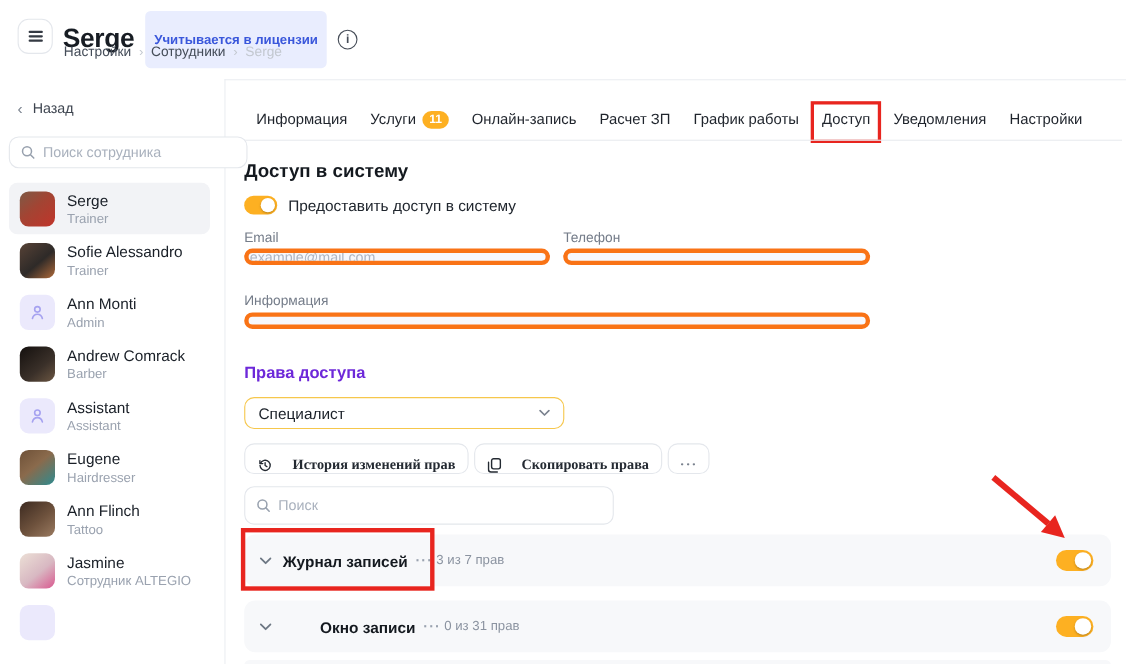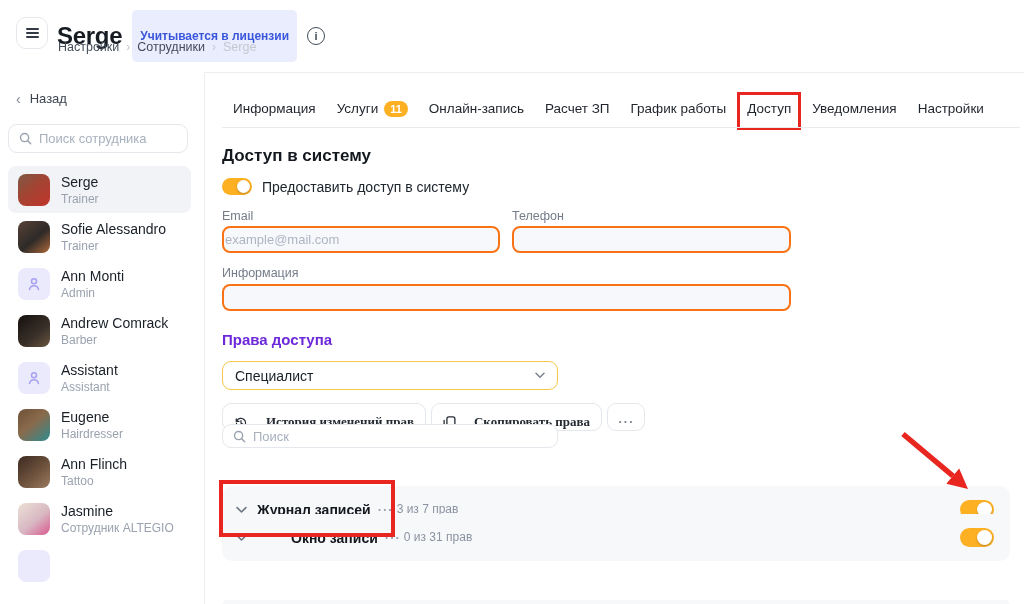--- a/index.html
+++ b/index.html
@@ -29,21 +29,21 @@
   .side-divider{position:absolute;left:204px;top:72px;bottom:0;width:1px;background:#ECEEF2;}
   
   .back-link{position:absolute;left:16px;top:91px;display:flex;align-items:center;gap:9px;
     font-size:13px;color:#3E4550;cursor:pointer;}
   .back-chevron{color:#7A828E;font-size:14px;line-height:1;}
   .search-box{border:1px solid #E4E7EC;border-radius:9px;display:flex;align-items:center;
     gap:7px;padding:0 10px;background:#fff;box-sizing:border-box;}
   .search-box input{border:0;outline:0;background:transparent;font-family:inherit;
     font-size:13px;color:#1A2028;width:100%;padding:0;}
   .search-box input::placeholder{color:#A9B1BD;}
-  .emp-search{position:absolute;left:8px;top:124px;width:180px;height:29px;justify-content:center;}
+  .emp-search{position:absolute;left:8px;top:124px;width:217px;height:29px;justify-content:center;}
   .emp-list{position:absolute;left:8px;top:166px;width:183px;bottom:0;overflow:hidden;}
   .emp{height:47px;border-radius:8px;display:flex;align-items:center;gap:11px;
     padding:0 10px;box-sizing:border-box;cursor:pointer;}
   .emp.selected{background:#F2F3F6;}
   .emp-avatar{width:32px;height:32px;border-radius:8px;flex:none;display:flex;
     align-items:center;justify-content:center;overflow:hidden;}
   .av-ph{background:#EBE9FC;}
   .av-serge{background:linear-gradient(140deg,#7d5a46 0%,#a34433 45%,#c1342a 100%);}
   .av-sofie{background:linear-gradient(140deg,#574236 0%,#2e2a28 55%,#b06a3a 100%);}
   .av-andrew{background:linear-gradient(140deg,#14100e 0%,#3a3029 60%,#6b5642 100%);}
@@ -68,36 +68,36 @@
   .grant-row{position:absolute;left:222px;top:178px;display:flex;align-items:center;gap:10px;
     font-size:14px;color:#20262E;}
   .toggle{border-radius:10px;background:#FDB022;position:relative;cursor:pointer;flex:none;}
   .toggle::after{content:"";position:absolute;background:#fff;border-radius:50%;
     box-shadow:0 1px 2px rgba(0,0,0,.25);}
   .toggle-sm{width:30px;height:17px;}
   .toggle-sm::after{width:13.5px;height:13.5px;right:1.8px;top:1.75px;}
   .toggle-lg{width:34px;height:19px;}
   .toggle-lg::after{width:15px;height:15px;right:2px;top:2px;}
   .field-label{position:absolute;font-size:12.5px;color:#747C89;}
-  .text-input{position:absolute;height:27px;border-radius:8px;background:#F7F8FC;
-    border:2px solid #f97316;box-sizing:border-box;font-family:inherit;font-size:13px;
+  .text-input{position:absolute;height:15px;border-radius:8px;background:#F7F8FC;
+    border:4px solid #f97316;box-sizing:border-box;font-family:inherit;font-size:13px;
     color:#1A2028;padding:0 1px;outline:none;}
   .text-input::placeholder{color:#AEB5C2;}
   
   .rights-title{position:absolute;left:222px;top:331px;font-size:15px;font-weight:700;color:#6d28d9;}
-  .role-select{position:absolute;left:222px;top:361px;width:336px;height:29px;
+  .role-select{position:absolute;left:222px;top:361px;width:291px;height:29px;
     border:1.5px solid #F6C74C;border-radius:9px;box-sizing:border-box;background:#fff;
     display:flex;align-items:center;justify-content:space-between;padding:0 12px;
     font-size:14px;color:#1A2028;cursor:pointer;}
   .btn-row{position:absolute;left:222px;top:403px;display:flex;gap:5px;align-items:center;}
   .btn{display:flex;align-items:flex-end;gap:18px;border:1px solid #E4E7EC;border-radius:9px;
     background:#fff;font-family:Liberation Serif, serif;font-size:13px;font-weight:600;color:#242A32;
     padding:0 11px;height:28px;box-sizing:border-box;cursor:pointer;}
   .btn-more{padding:0 10px;color:#7A828E;font-weight:700;letter-spacing:1px;}
-  .rights-search{position:absolute;left:222px;top:424px;width:336px;height:24px;justify-content:space-between;}
+  .rights-search{position:absolute;left:222px;top:442px;width:336px;height:35px;justify-content:space-between;}
   .perm-row{position:absolute;left:222px;width:788px;height:47px;background:#F7F8FA;
     border-radius:10px;display:flex;align-items:center;gap:10px;
     padding:0 16px 0 14px;box-sizing:border-box;cursor:pointer;}
   .perm-text{display:flex;flex-direction:row;gap:3px;}
   .perm-name{font-size:14px;font-weight:700;color:#14191F;display:flex;align-items:center;gap:7px;}
   .perm-dots{color:#9AA2AF;font-weight:700;font-size:13px;letter-spacing:1px;line-height:1;}
   .perm-count{font-size:12px;color:#8B93A0;}
   .perm-toggle{margin-left:auto;}
   .row-sliver{top:600px;height:5px;border-radius:10px 10px 0 0;padding:0;}
   .anno-box-row{position:absolute;left:219px;top:480px;width:176px;height:57px;
@@ -305,21 +305,21 @@
   <div class="perm-text">
     <div class="perm-name">
         <span>Журнал записей</span>
         <span class="perm-dots">···</span>
       </div>
     <div class="perm-count">3 из 7 прав</div>
   </div>
   <div class="toggle toggle-lg perm-toggle"></div>
 </div>
 
-<div class="perm-row" style="top:514px;gap:44px;">
+<div class="perm-row" style="top:546px;gap:44px;">
   <svg class="icon" width="11" height="8" viewBox="0 0 10 7">
       <path d="M1 1.3 5 5.3 9 1.3" fill="none" stroke="#6E7884" stroke-width="1.5" stroke-linecap="round" stroke-linejoin="round"></path>
     </svg>
   <div class="perm-text">
     <div class="perm-name">
         <span>Окно записи</span>
         <span class="perm-dots">···</span>
       </div>
     <div class="perm-count">0 из 31 прав</div>
   </div>

